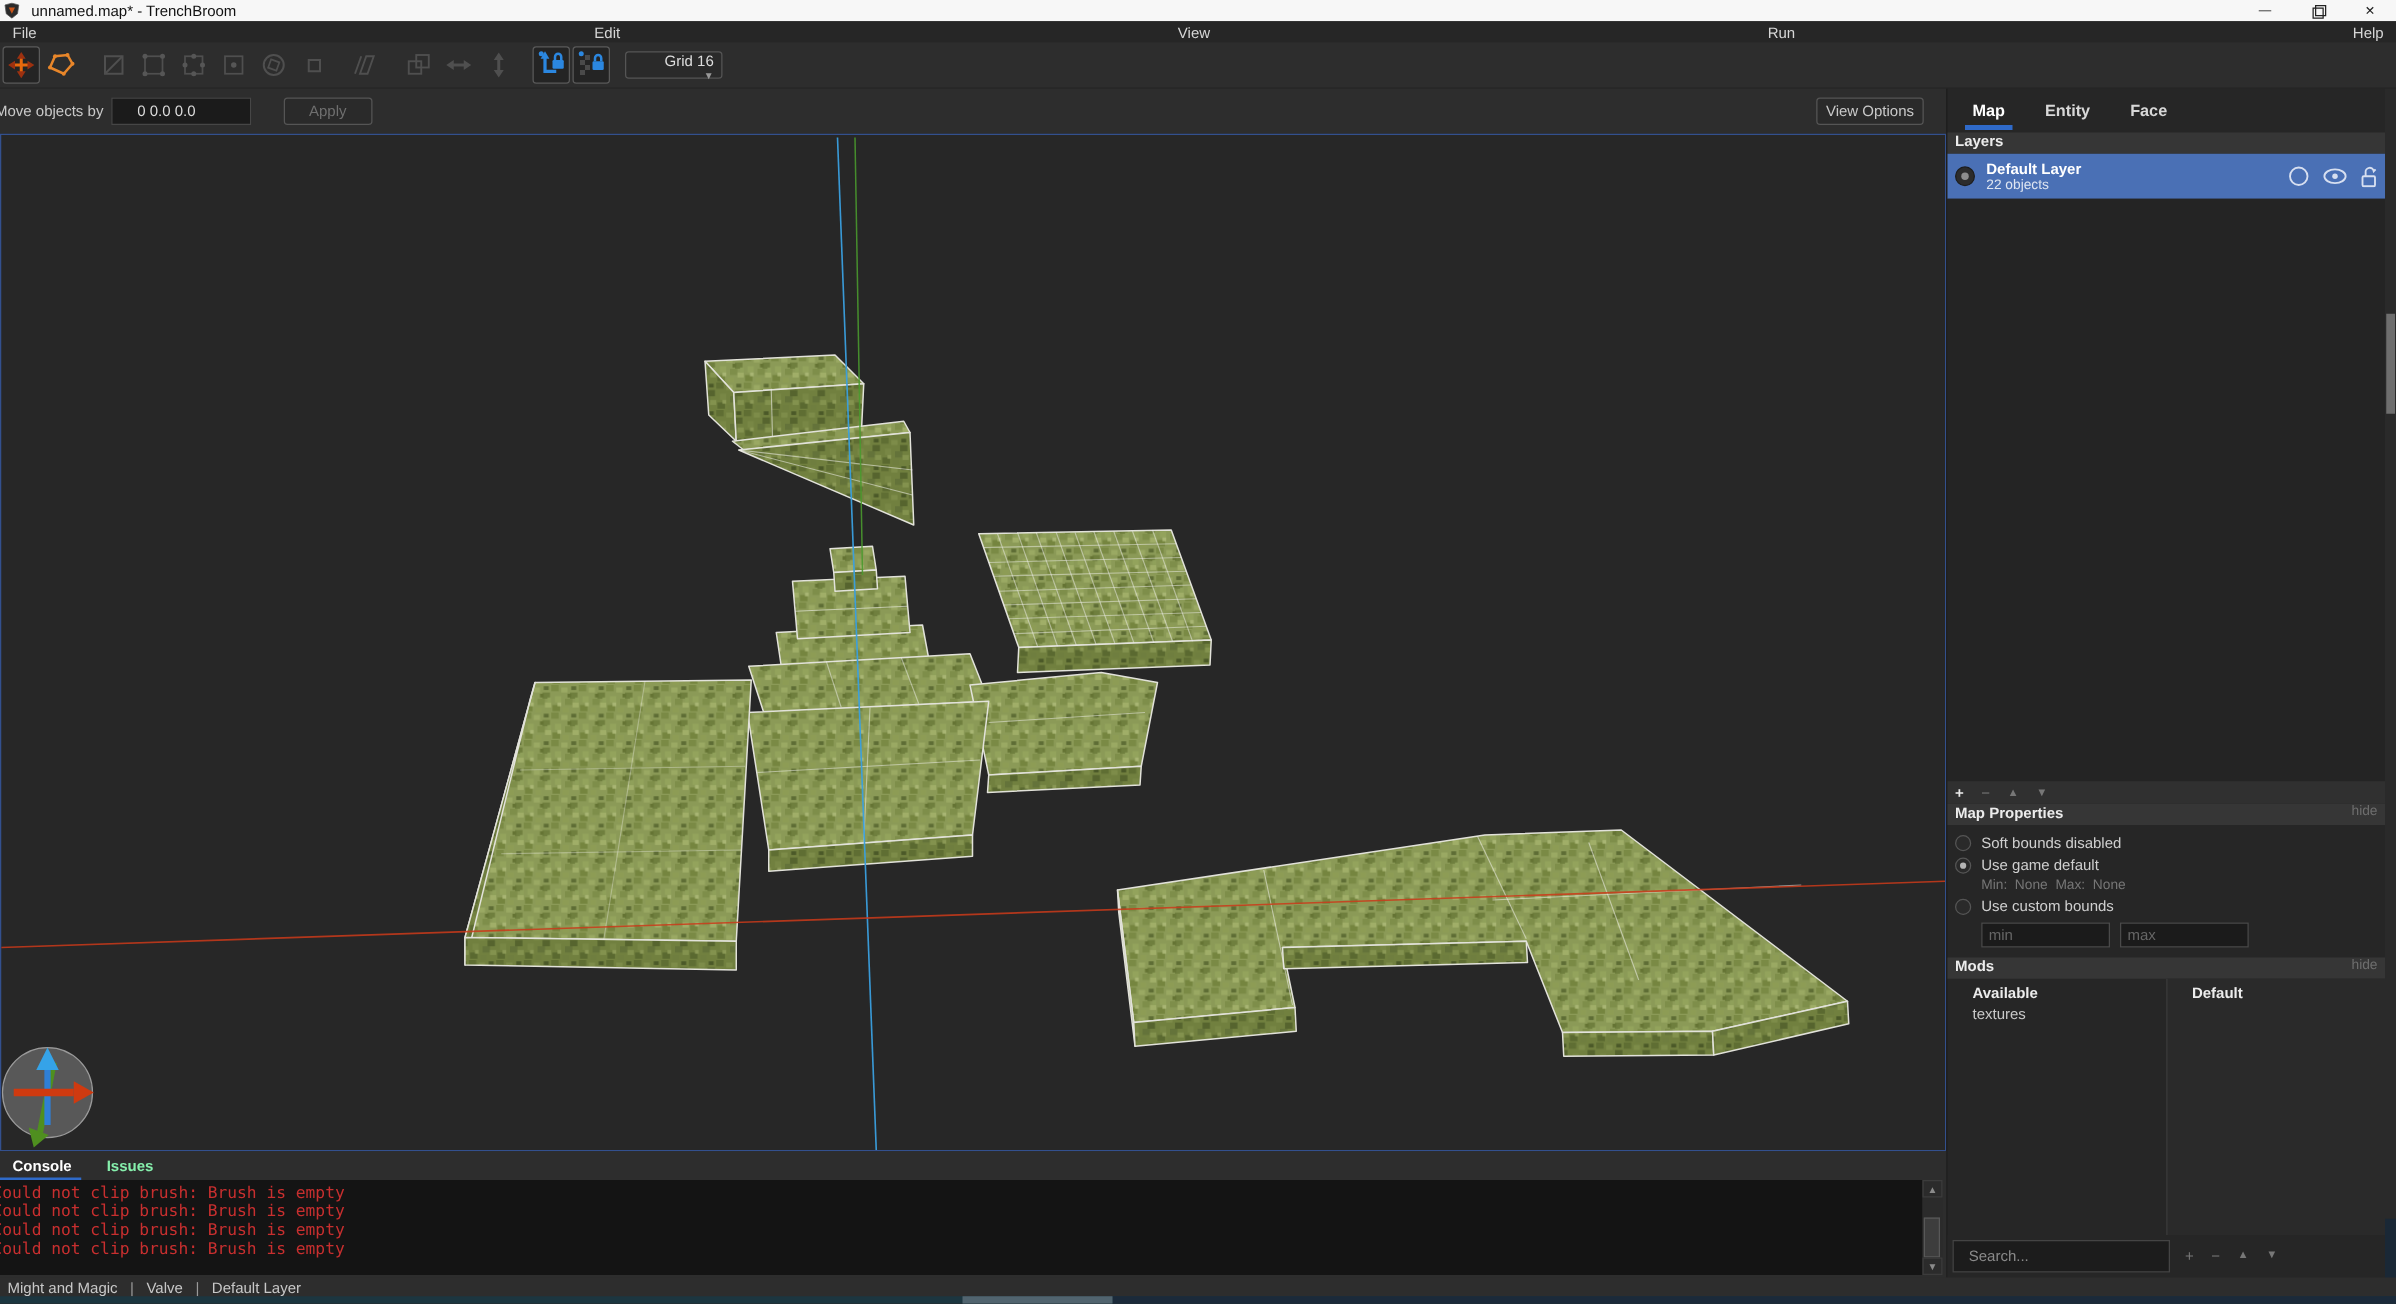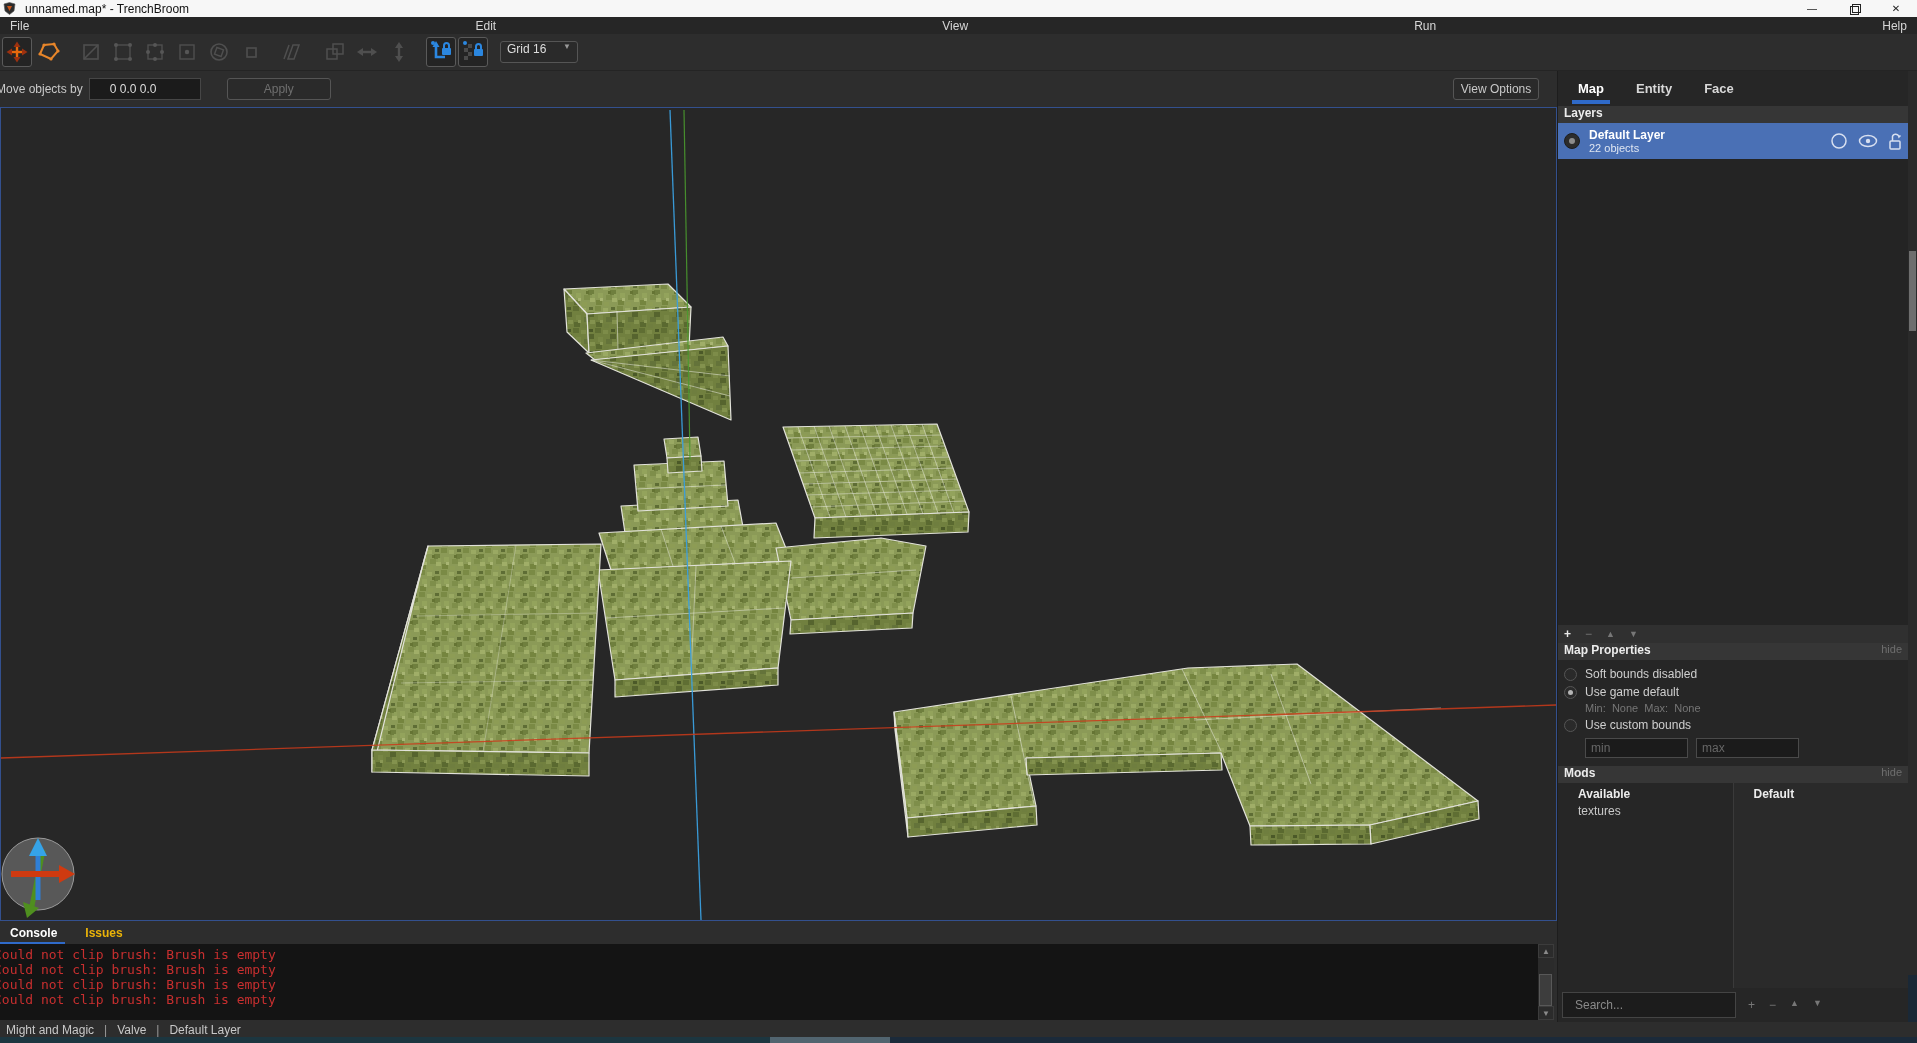--- a/index.html
+++ b/index.html
@@ -23,33 +23,33 @@
              display:flex; align-items:center; font-size:12px; color:#d6d6d6;justify-content:space-between; }
   .menu-item { padding:0 10px; height:17px; display:flex; align-items:center; }
 
   
   .toolbar { position:absolute; left:0; top:34px; width:1917px; height:37px; background:#2d2d2d;
              border-bottom:1px solid #242424; display:flex; align-items:center; }
   .tb-btn { width:30px; height:30px; display:flex; align-items:center; justify-content:center; margin-left:2px; border-radius:3px; }
   .tb-btn.framed { background:#242424; border:1px solid #5a5a5a; }
   .tb-gap { width:10px; }
   .grid-dd { margin-left:12px; width:78px; height:22px; background:#2a2a2a; border:1px solid #555; border-radius:3px;
-             display:flex; align-items:flex-start; font-size:12px; color:#ddd; padding:0 6px; }
+             display:flex; align-items:flex-end; font-size:12px; color:#ddd; padding:0 6px;flex-direction:column; }
   .grid-dd .caret { margin-left:auto; font-size:8px; color:#999; }
 
   
   .infobar { position:absolute; left:0; top:71px; width:1557px; height:36px; background:#2d2d2d;
              display:flex; align-items:center; font-size:12px; color:#c9c9c9; }
   .infobar .lbl { margin-left:-4px; white-space:nowrap; }
   .infobar input { width:112px; height:22px; background:#1b1b1b; border:1px solid #464646; color:#ddd;
                    font-size:12px; padding:0 20px; margin-left:6px; font-family:"Liberation Sans",sans-serif; }
   .btn { height:22px; background:#2a2a2a; border:1px solid #555; border-radius:3px; color:#c9c9c9;
          font-size:12px; display:flex; align-items:center; justify-content:center; }
   .btn.disabled { color:#6f6f6f; }
-  .apply-btn { width:104px; margin-left:26px; }
+  .apply-btn { width:71px; margin-left:26px; }
   .viewopt-btn { width:86px; margin-left:auto; margin-right:18px; }
 
   
   .viewport { position:absolute; left:0; top:107px; width:1557px; height:814px; background:#272727;
               border:1px solid #33508e; }
   .viewport svg { display:block; }
 
   
   .panel { position:absolute; left:1557px; top:71px; width:351px; height:951px; background:#262626;
            border-left:1px solid #1d1d1d; display:flex; flex-direction:column; color:#cfcfcf; }
@@ -97,21 +97,21 @@
   .search-btns .tri { font-size:9px; }
 
   
   .win-scroll { position:absolute; left:1908px; top:71px; width:9px; height:904px; background:#2a2a2a; }
   .win-scroll .thumb { position:absolute; left:1px; top:180px; width:7px; height:80px; background:#6e6e6e; }
   .corner-navy { position:absolute; left:1908px; top:975px; width:9px; height:62px; background:#1a2836; }
 
   
   .console { position:absolute; left:0; top:921px; width:1557px; height:101px; background:#2d2d2d; }
   .console-tabs { height:23px; display:flex; align-items:center; padding-left:8px; }
-  .ctab { font-size:12px; font-weight:bold; color:#eab308; margin-right:24px; position:relative; padding:3px 2px; }
+  .ctab { font-size:12px; font-weight:bold; color:#86efac; margin-right:24px; position:relative; padding:3px 2px; }
   .ctab.active { color:#fff; }
   .ctab.active:after { content:""; position:absolute; left:-8px; right:-6px; bottom:-2px; height:3px; background:#2f6ac9; }
   .console-out { position:absolute; left:0; top:23px; width:1538px; height:76px; background:#141414; overflow:hidden;
                  font-family:"DejaVu Sans Mono", monospace; font-size:13px; line-height:15px; color:#c82f2f; padding-top:3px; }
   .console-line { margin-left:-6px; white-space:pre; }
   .console-scroll { position:absolute; left:1538px; top:23px; width:16px; height:76px; background:#2b2b2b; }
   .cs-arrow { position:absolute; left:0; width:16px; height:14px; display:flex; align-items:center; justify-content:center;
               font-size:8px; color:#8a8a8a; background:#2b2b2b; border:1px solid #3c3c3c; }
   .cs-arrow.up { top:0; } .cs-arrow.down { bottom:0; }
   .cs-thumb { position:absolute; left:1px; top:30px; width:13px; height:32px; background:#3d3d3d; border:1px solid #585858; }

